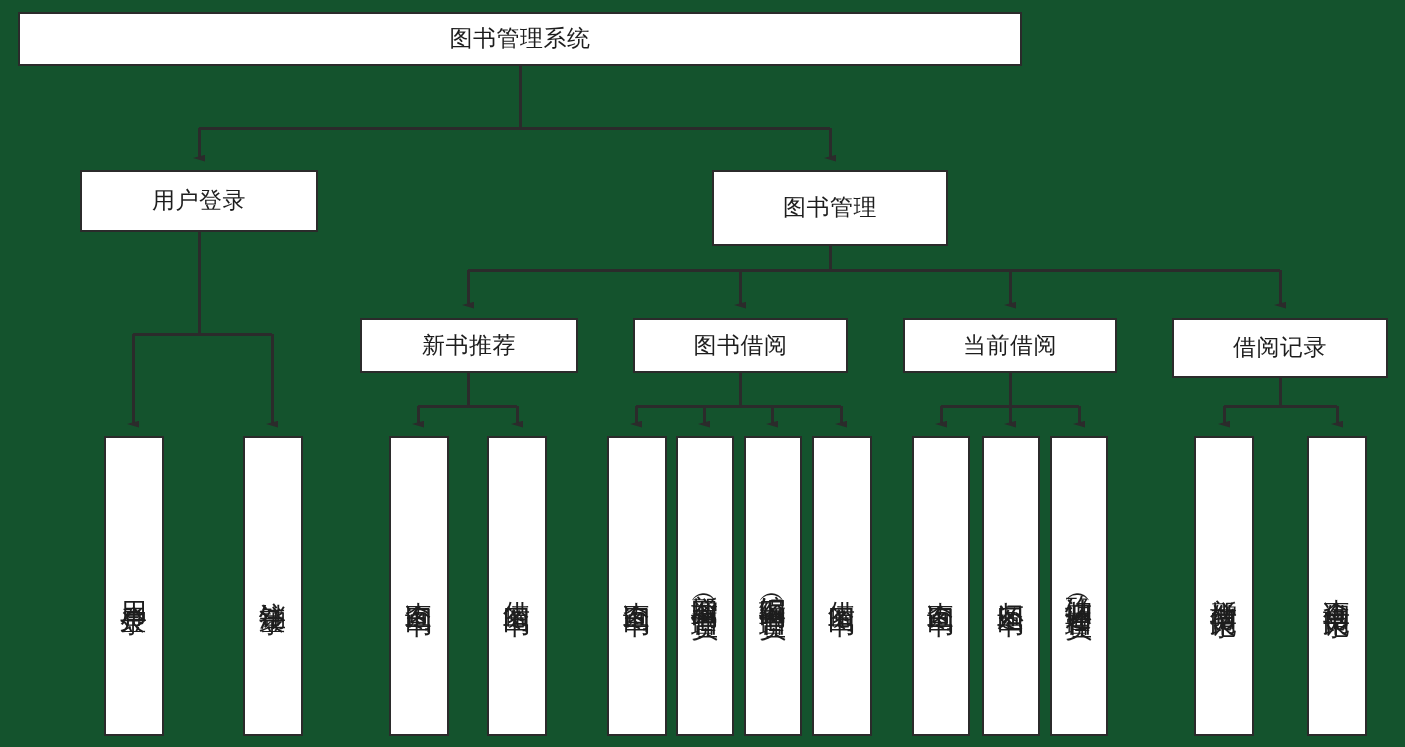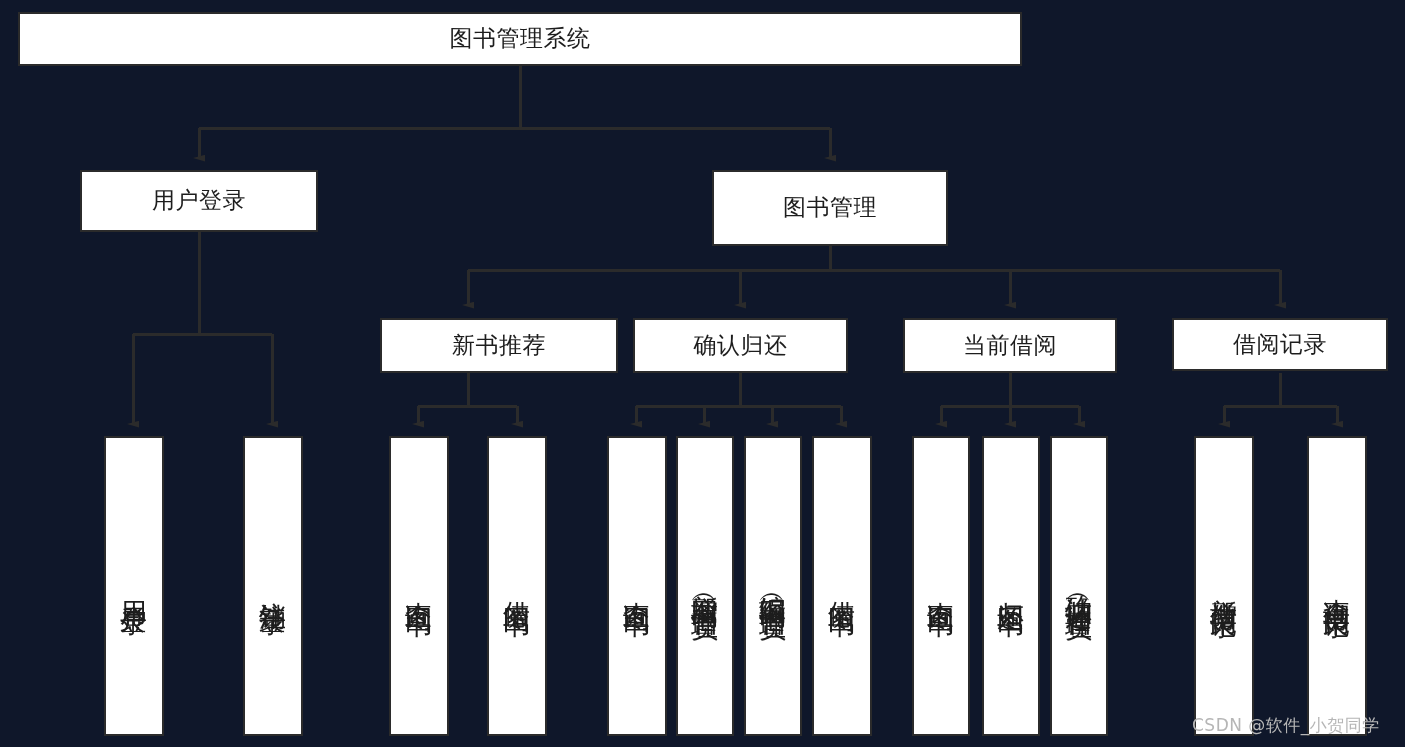--- a/index.html
+++ b/index.html
@@ -9,21 +9,21 @@
     background: #ffffff;
   }
   body {
     font-family: "DejaVu Sans", "Liberation Sans", sans-serif;
     -webkit-font-smoothing: antialiased;
   }
   #diagram-root {
     position: relative;
     width: 1405px;
     height: 747px;
-    background: #0f172a;
+    background: #14532d;
     overflow: hidden;
   }
   #edge-layer {
     position: absolute;
     left: 0;
     top: 0;
     width: 1405px;
     height: 747px;
   }
   .node {
@@ -132,30 +132,30 @@
     <span class="node-label">图书管理系统</span>
   </div>
 
   <div class="node horizontal" style="left:80px; top:170px; width:238px; height:62px;">
     <span class="node-label">用户登录</span>
   </div>
   <div class="node horizontal" style="left:712px; top:170px; width:236px; height:76px;">
     <span class="node-label">图书管理</span>
   </div>
 
-  <div class="node horizontal" style="left:360px; top:318px; width:238px; height:55px;margin-left:20px;">
+  <div class="node horizontal" style="left:360px; top:318px; width:218px; height:55px;">
     <span class="node-label">新书推荐</span>
   </div>
   <div class="node horizontal" style="left:633px; top:318px; width:215px; height:55px;">
-    <span class="node-label">确认归还</span>
+    <span class="node-label">图书借阅</span>
   </div>
   <div class="node horizontal" style="left:903px; top:318px; width:214px; height:55px;">
     <span class="node-label">当前借阅</span>
   </div>
-  <div class="node horizontal" style="left:1172px; top:318px; width:216px; height:53px;">
+  <div class="node horizontal" style="left:1172px; top:318px; width:216px; height:60px;">
     <span class="node-label">借阅记录</span>
   </div>
 
   <div class="node vertical" style="left:104px; top:436px; width:60px; height:300px;">
     <span class="node-label">用户登录</span>
   </div>
   <div class="node vertical" style="left:243px; top:436px; width:60px; height:300px;">
     <span class="node-label">注销登录</span>
   </div>
 
@@ -189,15 +189,14 @@
     <span class="node-label">确认归还（管理员）</span>
   </div>
 
   <div class="node vertical" style="left:1194px; top:436px; width:60px; height:300px;">
     <span class="node-label">新增借阅记录</span>
   </div>
   <div class="node vertical" style="left:1307px; top:436px; width:60px; height:300px;">
     <span class="node-label">查询借阅记录</span>
   </div>
 
-  <div id="watermark">CSDN @软件_小贺同学</div>
 
 </div>
 
 </body></html>

